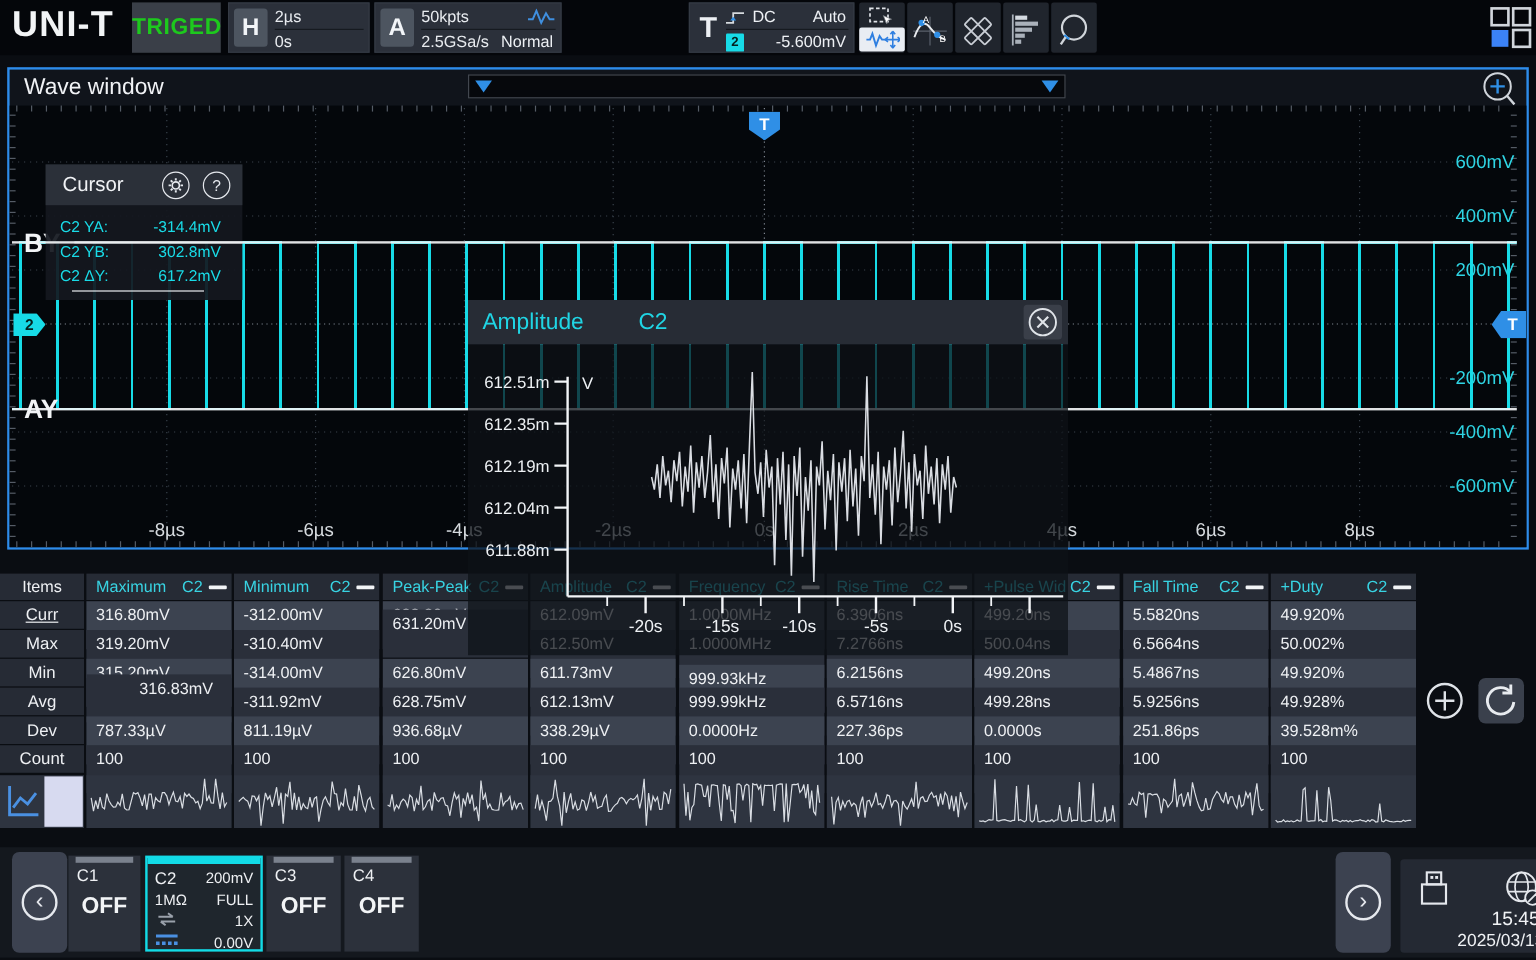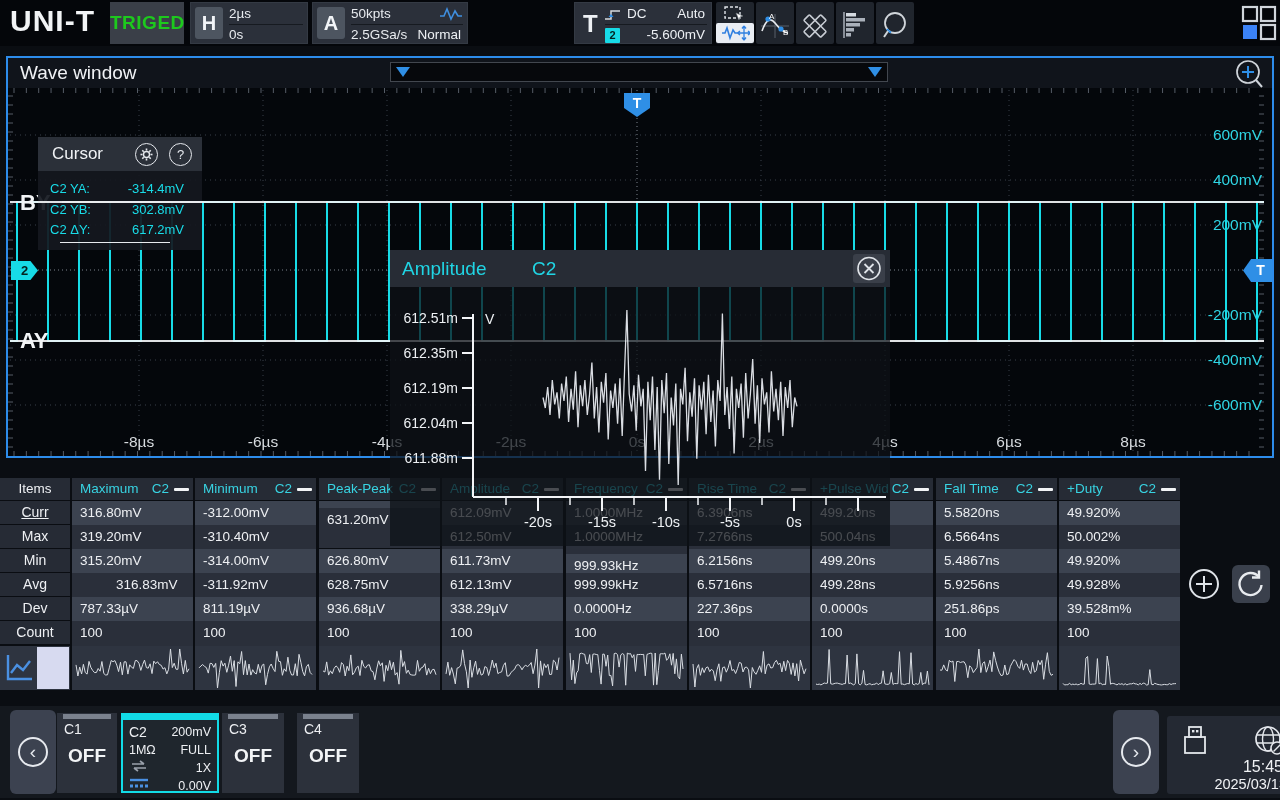--- a/index.html
+++ b/index.html
@@ -619,21 +619,21 @@
       </div>
       <div class="mt-col" style="left: 72px; width: 121px;">
         <div class="mt-hdr">
           <span class="nm">Maximum</span>
           <span class="ch">C2</span>
           <span class="dash"></span>
         </div>
         <div class="mt-cell" style="top: 23px; background: rgb(60, 67, 80);">316.80mV</div>
         <div class="mt-cell" style="top: 47px; background: rgb(42, 47, 58);">319.20mV</div>
         <div class="mt-cell" style="top: 71px; background: rgb(60, 67, 80);">315.20mV</div>
-        <div class="mt-cell" style="top: 95px; background: rgb(42, 47, 58); padding-left: 44px;">316.83mV</div>
+        <div class="mt-cell" style="top: 84px; background: rgb(42, 47, 58); padding-left: 44px;">316.83mV</div>
         <div class="mt-cell" style="top: 119px; background: rgb(60, 67, 80);">787.33µV</div>
         <div class="mt-cell" style="top: 143px; background: rgb(42, 47, 58);">100</div>
         <div class="mt-spark"><svg width="121" height="44">
             <polyline points="4.0,18.9 5.9,30.0 7.7,21.1 9.6,28.0 11.4,18.3 13.3,26.6 15.1,28.1 17.0,15.4 18.8,21.3 20.7,24.5 22.5,26.6 24.4,26.5 26.2,22.5 28.1,25.2 29.9,15.5 31.8,27.5 33.6,29.0 35.5,28.8 37.3,21.8 39.2,14.5 41.0,15.7 42.9,14.6 44.8,19.1 46.6,25.6 48.5,16.2 50.3,28.8 52.2,15.8 54.0,15.8 55.9,28.1 57.7,18.8 59.6,21.3 61.4,22.4 63.3,14.6 65.1,14.6 67.0,17.4 68.8,24.4 70.7,18.5 72.5,14.1 74.4,21.6 76.2,22.2 78.1,17.8 80.0,27.6 81.8,15.1 83.7,17.7 85.5,15.7 87.4,18.5 89.2,19.3 91.1,23.1 92.9,21.7 94.8,27.9 96.6,23.3 98.5,3.0 100.3,21.6 102.2,17.2 104.0,23.2 105.9,23.3 107.7,3.0 109.6,17.7 111.4,28.0 113.3,14.4 115.1,26.2 117.0,22.8" fill="none" stroke="#d9dde3" stroke-width="1"></polyline>
           </svg></div>
       </div>
       <div class="mt-col" style="left: 195px; width: 121px;">
         <div class="mt-hdr">
           <span class="nm">Minimum</span>
           <span class="ch">C2</span>
@@ -843,21 +843,21 @@
           <div class="c2row" style="top:62px;"><svg width="22" height="13" viewBox="0 0 22 13">
         <path d="M1,3 h18" stroke="#4a90e2" stroke-width="2.4"></path>
         <path d="M1,9 h3 M6,9 h3 M11,9 h3 M16,9 h3" stroke="#4a90e2" stroke-width="2.8"></path>
             </svg><span class="rr">0.00V</span></div>
         </div>
         <div class="ch-card" style="left: 222px; width: 62px;">
           <div class="ch-tab"></div>
           <div class="ch-name">C3</div>
                 <div class="ch-off">OFF</div>
         </div>
-        <div class="ch-card" style="left: 287px; width: 62px; margin-left: 10px;">
+        <div class="ch-card" style="left: 287px; width: 62px;">
           <div class="ch-tab"></div>
           <div class="ch-name">C4</div>
                 <div class="ch-off">OFF</div>
         </div>
       </div>
     <div class="nav-btn" style="left:1113px;">
       <div class="nav-circ">›</div>
     </div>
     <div id="infopanel">
       <svg class="abs" style="left:14px;top:8px;" width="28" height="32" viewBox="0 0 28 32">

